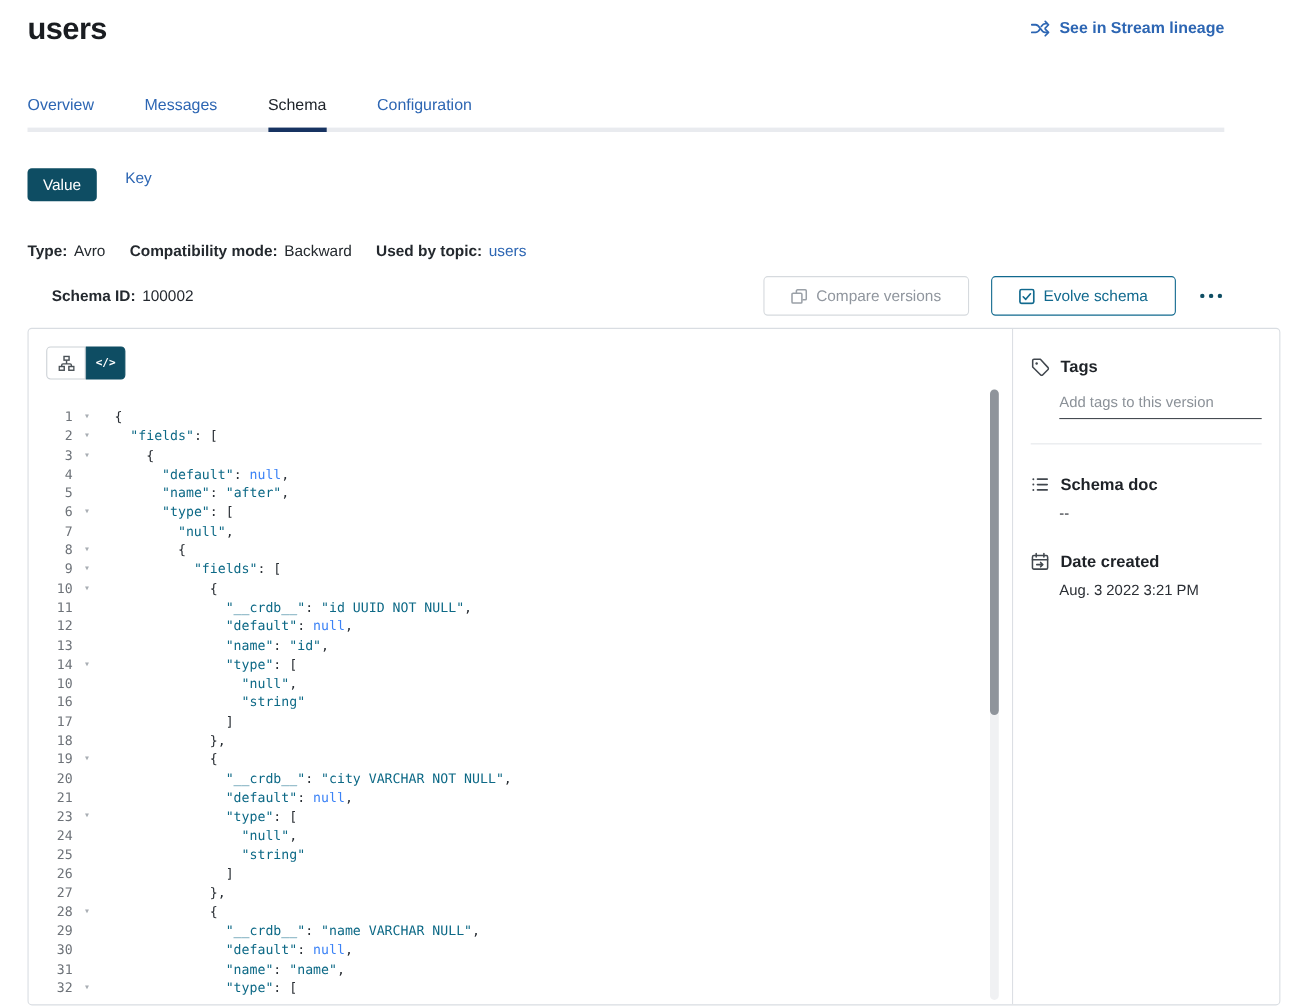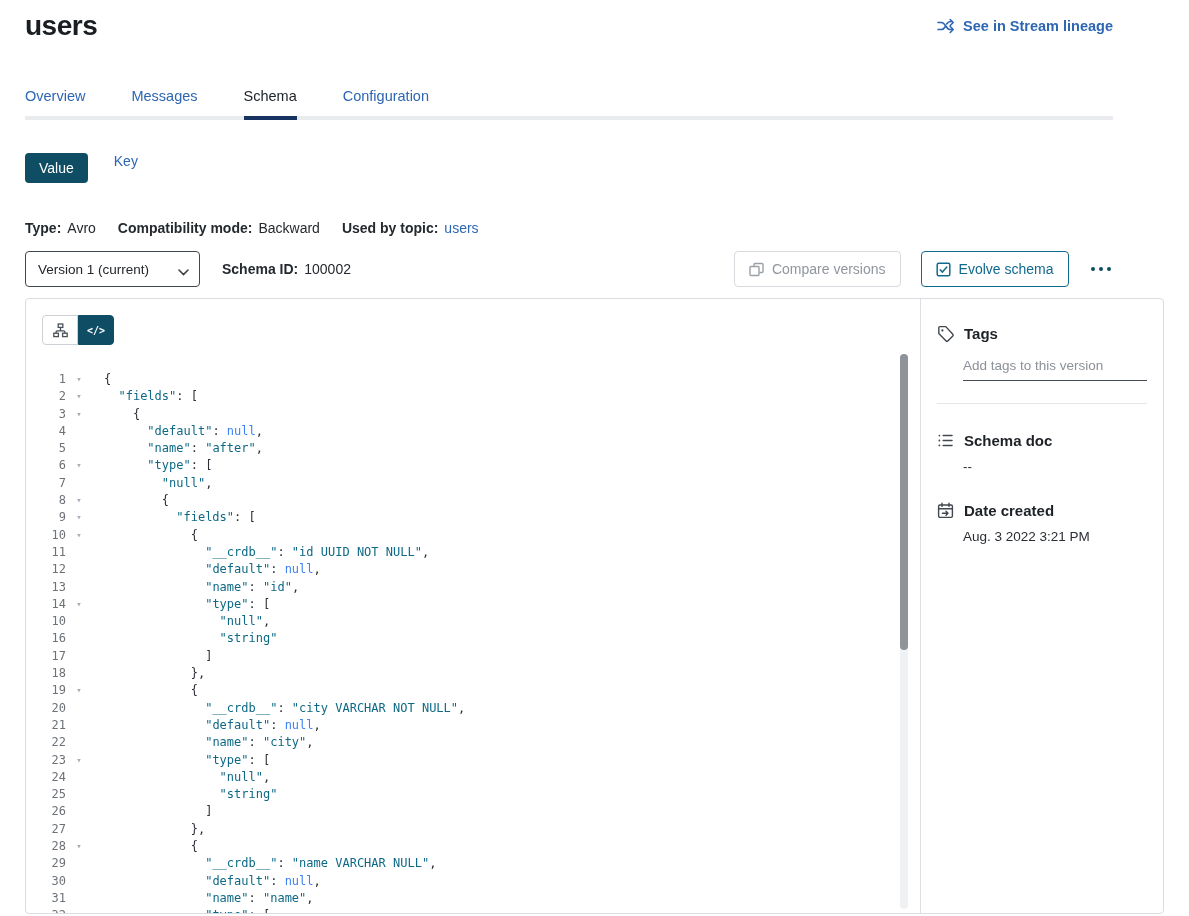--- a/index.html
+++ b/index.html
@@ -33,21 +33,21 @@
 
   
   .version-row { display:flex; align-items:center; margin:15px 25px 0 25px; }
   .select { position:relative; width:175px; height:36px; border:1px solid #40474f; border-radius:4px;
     display:flex; align-items:center; padding:0 28px 0 12px; font-size:13.5px; color:#23272c;
     background:#fff; cursor:pointer; }
   .select .chev { position:absolute; right:10px; top:12px; }
   .schema-id-label { font-weight:700; font-size:14px; margin-left:22px; }
   .schema-id-value { font-size:14px; margin-left:6px; }
   .spacer { flex:1; }
-  .btn { height:36px; display:inline-flex; align-items:center; gap:8px; padding:0 14px;
+  .btn { height:36px; display:inline-flex; align-items:center; gap:8px; padding:0 24px;
     border-radius:4px; font-size:14px; background:#fff; cursor:pointer; }
   .btn-compare { border:1px solid #d6dade; color:#90969e; }
   .btn-evolve { border:1px solid #11698e; color:#11698e; margin-left:20px; font-weight:500; }
   .more-btn { display:inline-flex; align-items:center; gap:3.5px; margin-left:20px; padding:6px 2px; cursor:pointer; }
   .more-btn i { width:4.5px; height:4.5px; border-radius:50%; background:#0e4d63; display:block; }
 
   
   .panel { margin:11px 25px 0 25px; width:1139px; height:616px; border:1px solid #d9dde2;
     border-radius:4px; display:flex; background:#fff; overflow:hidden; }
 
@@ -128,28 +128,20 @@
       <span class="meta-label">Compatibility mode:</span>
       <span>Backward</span>
     </div>
     <div class="meta-group">
       <span class="meta-label">Used by topic:</span>
       <span class="meta-link">users</span>
     </div>
   </div>
 
   <div class="version-row">
-    <div class="select">
-      <span>Version 1 (current)</span>
-      <span class="chev">
-        <svg width="11" height="7" viewBox="0 0 11 7" fill="none" stroke="#3c4248" stroke-width="1.6" stroke-linecap="round">
-            <path d="M1 1 l4.5 4.5 L10 1"></path>
-          </svg>
-      </span>
-    </div>
     <span class="schema-id-label">Schema ID:</span>
     <span class="schema-id-value">100002</span>
     <div class="spacer"></div>
     <div class="btn btn-compare">
       <span class="side-icon">
         <svg width="15" height="15" viewBox="0 0 15 15" fill="none" stroke="#9aa0a7" stroke-width="1.4" stroke-linejoin="round">
           <rect x="1" y="4.5" width="9" height="9" rx="1"></rect>
           <path d="M5 4.5 V2.5 a1 1 0 0 1 1-1 h7 a1 1 0 0 1 1 1 v7 a1 1 0 0 1 -1 1 h-2.5"></path>
         </svg>
       </span>
@@ -290,25 +282,20 @@
           </div>
           <div class="code-row">
             <span class="ln">20</span>
             <span class="fold"></span>
             <span class="code-text">              <span class="tk-s">"__crdb__"</span>: <span class="tk-s">"city VARCHAR NOT NULL"</span>,</span>
           </div>
           <div class="code-row">
             <span class="ln">21</span>
             <span class="fold"></span>
             <span class="code-text">              <span class="tk-s">"default"</span>: <span class="tk-n">null</span>,</span>
-          </div>
-          <div class="code-row">
-            <span class="ln">22</span>
-            <span class="fold"></span>
-            <span class="code-text">              <span class="tk-s">"name"</span>: <span class="tk-s">"city"</span>,</span>
           </div>
           <div class="code-row">
             <span class="ln">23</span>
             <span class="fold">▾</span>
             <span class="code-text">              <span class="tk-s">"type"</span>: [</span>
           </div>
           <div class="code-row">
             <span class="ln">24</span>
             <span class="fold"></span>
             <span class="code-text">                <span class="tk-s">"null"</span>,</span>

